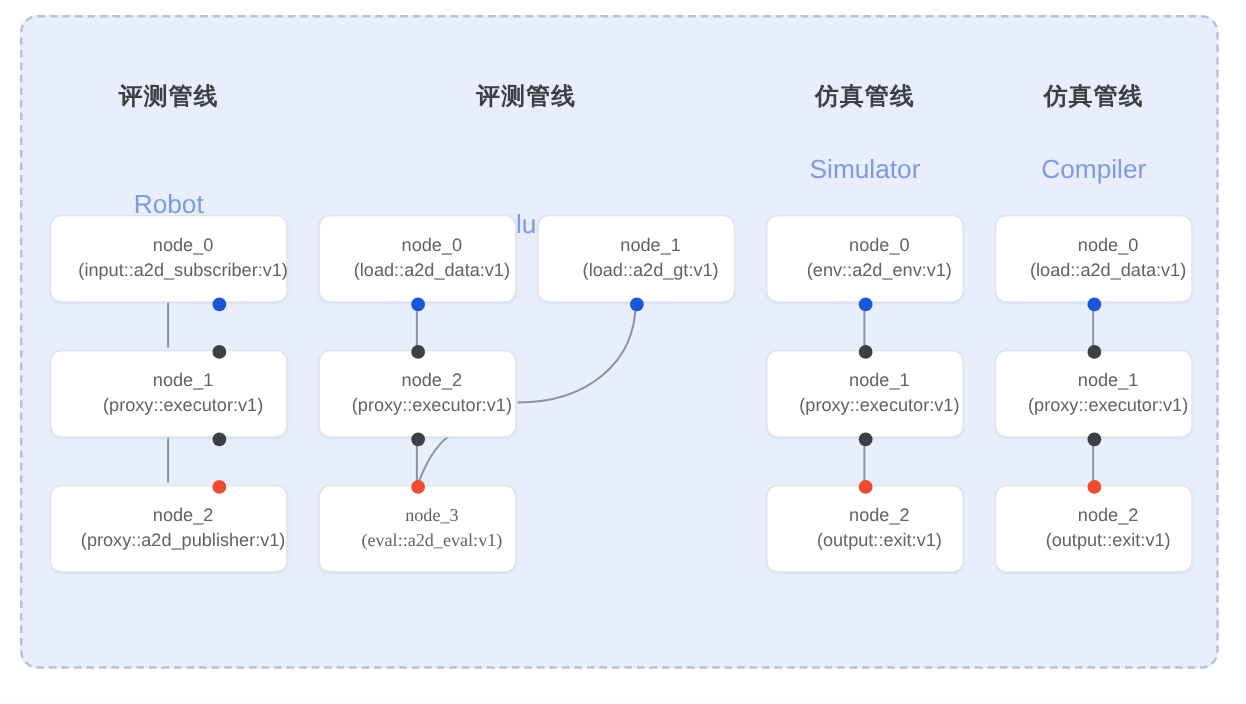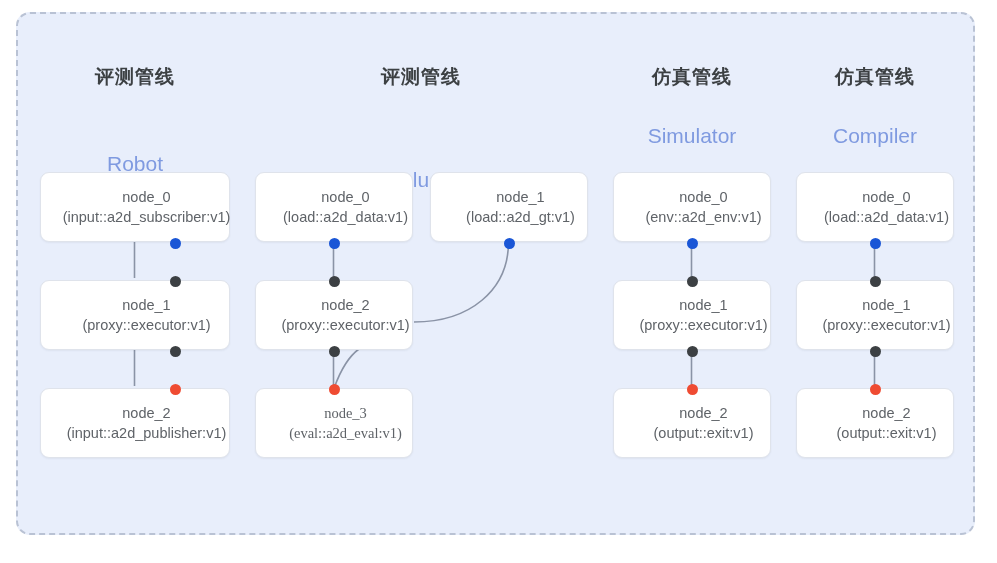--- a/index.html
+++ b/index.html
@@ -127,21 +127,21 @@
 
   <div class="node" style="left:40px;top:280px;width:190px;height:70px;">
     <div class="node-title">node_1</div>
     <div class="node-sub">(proxy::executor:v1)</div>
     <span class="port black" style="left:129px;top:-5.5px;"></span>
     <span class="port black" style="left:129px;top:64.5px;"></span>
   </div>
 
   <div class="node" style="left:40px;top:388px;width:190px;height:70px;">
     <div class="node-title">node_2</div>
-    <div class="node-sub">(input::a2d_publisher:v1)</div>
+    <div class="node-sub">(proxy::a2d_publisher:v1)</div>
     <span class="port red" style="left:129px;top:-5.5px;"></span>
   </div>
 
   <div class="node" style="left:255px;top:172px;width:158px;height:70px;">
     <div class="node-title">node_0</div>
     <div class="node-sub">(load::a2d_data:v1)</div>
     <span class="port blue" style="left:73px;top:64.5px;"></span>
   </div>
 
   <div class="node" style="left:430px;top:172px;width:158px;height:70px;">

